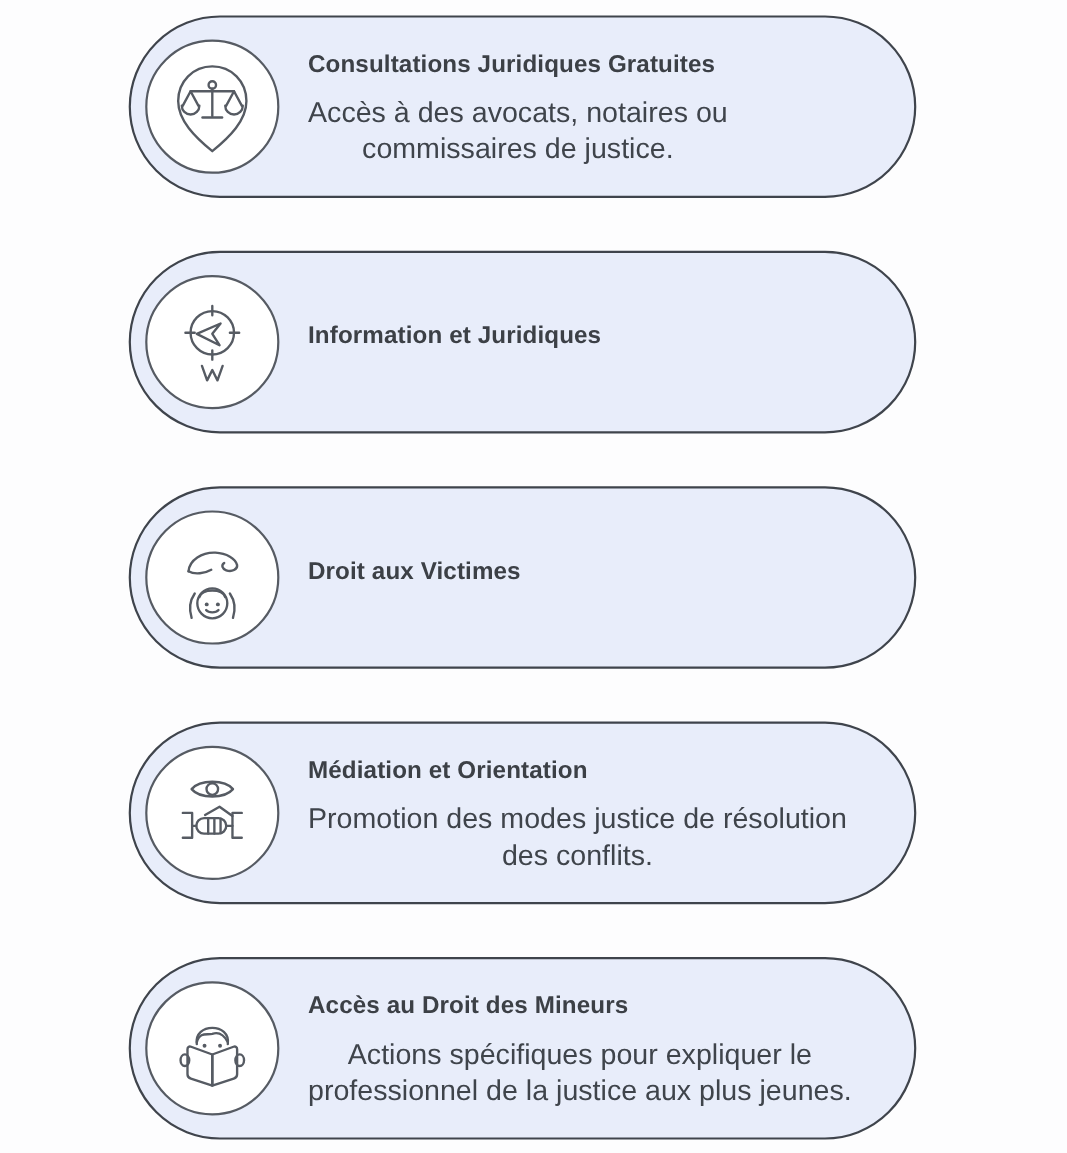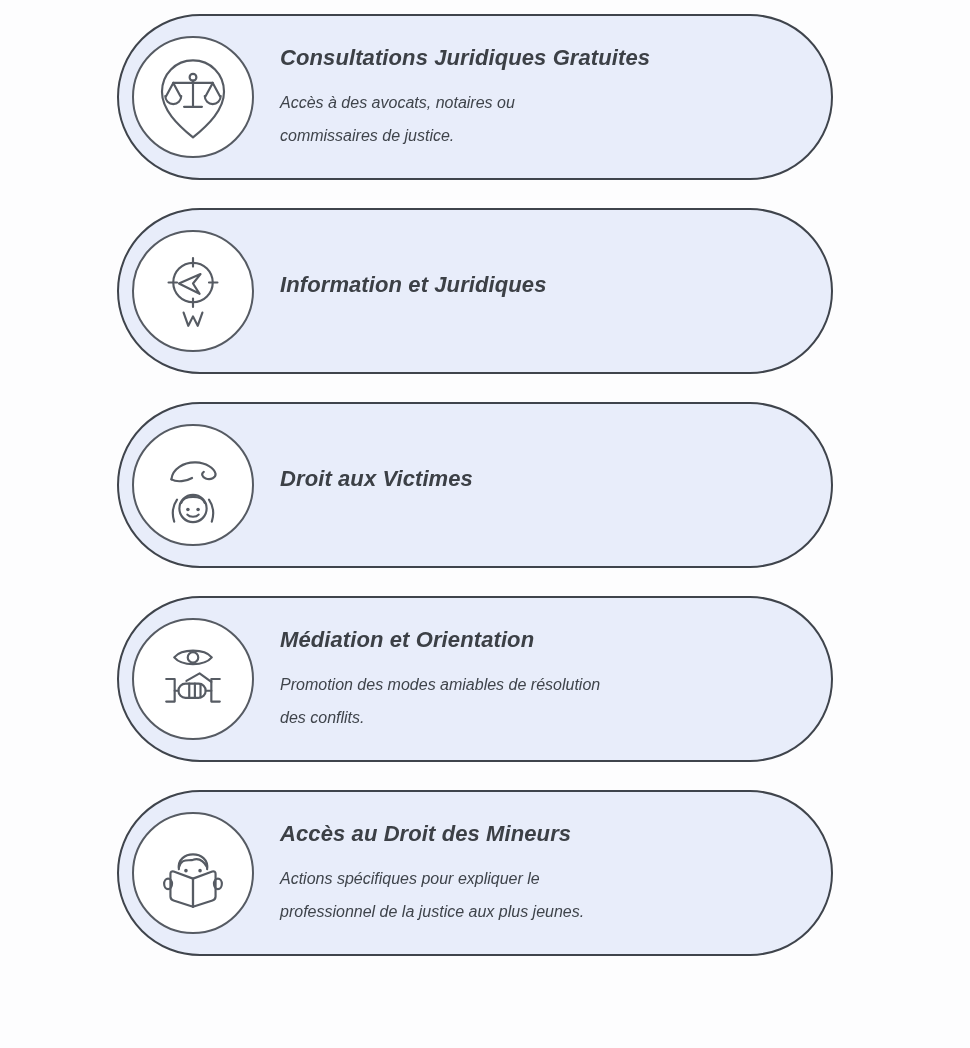--- a/index.html
+++ b/index.html
@@ -19,22 +19,21 @@
     font-family: "Liberation Sans", sans-serif;
     position: relative;
     overflow: hidden;
   }
   .stack {
     position: absolute;
     left: 117px; top: 14px;
     width: 716px;
     display: flex;
     flex-direction: column;
-    gap: 28px;
-    font-style: italic;
+    gap: 48px;
   }
   .card {
     min-height: 166px;
     background: var(--card-fill);
     border: 2px solid var(--card-border);
     border-radius: 90px;
     display: flex;
     align-items: center;
     padding: 16px 40px 16px 13px;
   }
@@ -61,24 +60,25 @@
   .card-text { margin-left: 26px; padding-top: 2px; }
   .card-title {
     margin: 0 0 15px 0;
     font-size: 22px;
     font-weight: bold;
     color: var(--title-color);
     letter-spacing: 0.1px;
   }
   .card-desc {
     margin: 0;
-    font-size: 16px;
+    font-size: 26px;
     line-height: 33px;
     color: var(--body-color);
     white-space: pre-line;
+    text-align: center;
   }
 </style>
 </head>
 <body>
 
 <div class="stack">
 
   <div class="card">
     <div class="icon-circle">
       <svg viewBox="0 0 100 100">
@@ -141,21 +141,21 @@
         <polyline points="21.5,50 30.5,50 30.5,74 21.5,74"></polyline>
         <polyline points="78.5,50 69.5,50 69.5,74 78.5,74"></polyline>
         <path d="M69.5,53 L57,44 L43,52"></path>
         <path d="M42,55 H56 A7.5,7.5 0 0 1 63.5,62.5 A7.5,7.5 0 0 1 56,70 H42 A7.5,7.5 0 0 1 34.5,62.5 A7.5,7.5 0 0 1 42,55 Z"></path>
         <path d="M46,55 V70 M52,55 V70 M58,55.5 V69.5"></path>
         <path d="M30.5,62.5 H34.5 M63.5,62.5 H69.5"></path>
       </svg>
     </div>
     <div class="card-text">
       <h3 class="card-title">Médiation et Orientation</h3>
-      <p class="card-desc">Promotion des modes amiables de résolution
+      <p class="card-desc">Promotion des modes justice de résolution
 des conflits.</p>
     </div>
   </div>
 
   <div class="card">
     <div class="icon-circle">
       <svg viewBox="0 0 100 100">
         <path d="M35,46 C32,25 68,25 65,46"></path>
         <path d="M35,44 C38,33.5 45,37.5 50,36 C56,34 61,36.5 65,44"></path>
         <circle class="dot" cx="42.5" cy="47.5" r="1.9"></circle>

